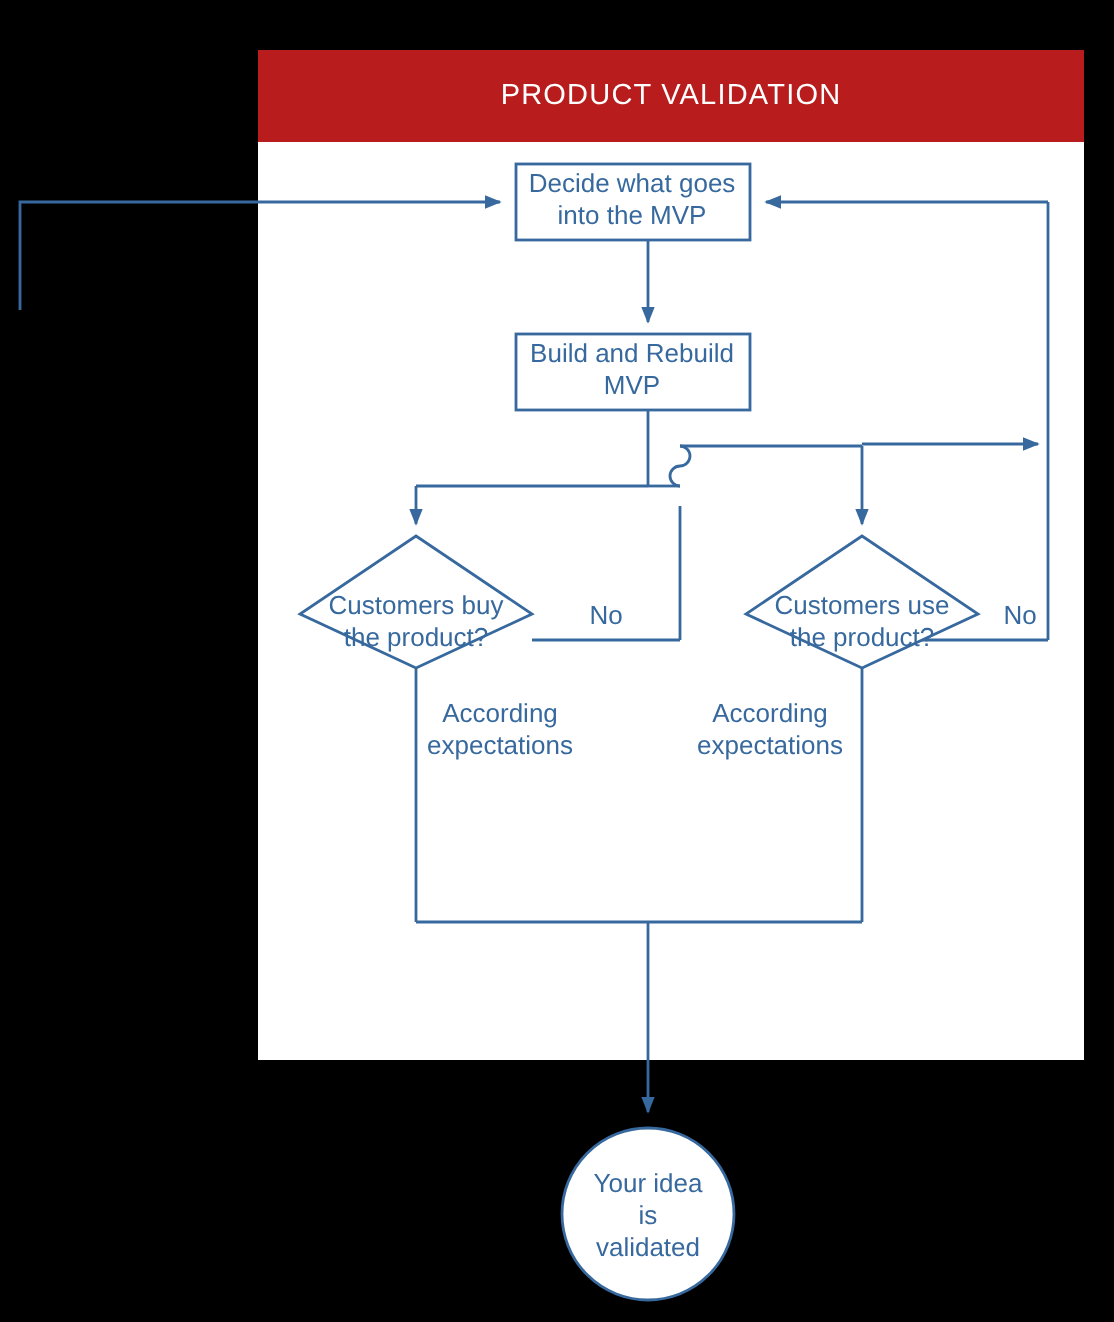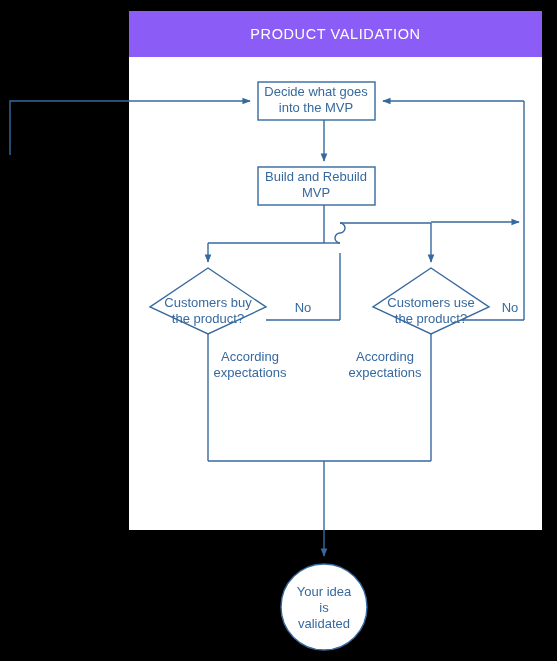--- a/index.html
+++ b/index.html
@@ -14,21 +14,21 @@
   .edge-label{font-size:13px;fill:#37699e;}
   .circle-label{font-size:13px;fill:#37699e;}
 </style>
 </head>
 <body>
 
 <div id="stage" style="background: rgb(0, 0, 0);">
 
   <div id="canvas-panel" style="background: rgb(255, 255, 255);"></div>
 
-  <div id="header-bar" style="background: #8b5cf6;">
+  <div id="header-bar" style="background: #b91c1c; margin-top: 14px;">
     <span id="header-title" style="color: rgb(255, 255, 255);">PRODUCT VALIDATION</span>
   </div>
 
   <svg id="diagram" viewBox="0 0 557 661" xmlns="http://www.w3.org/2000/svg">
     <defs>
       <marker id="arrow" viewBox="0 0 10 10" refX="9" refY="5" markerWidth="6" markerHeight="6" orient="auto-start-reverse">
         <path d="M 0 1 L 10 5 L 0 9 z" fill="#37699e"></path>
       </marker>
     </defs>
 

